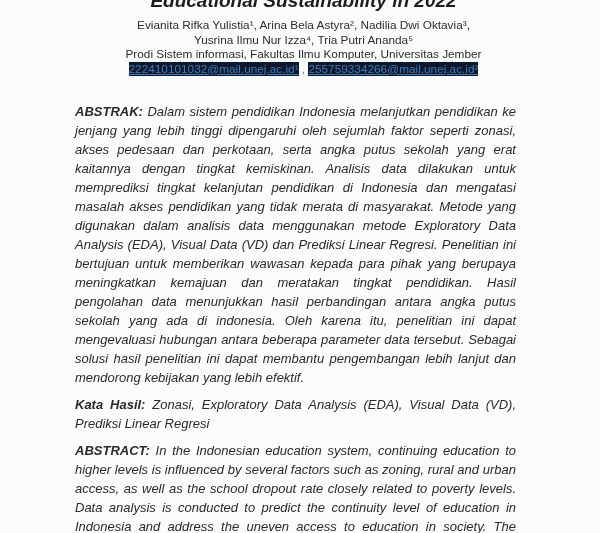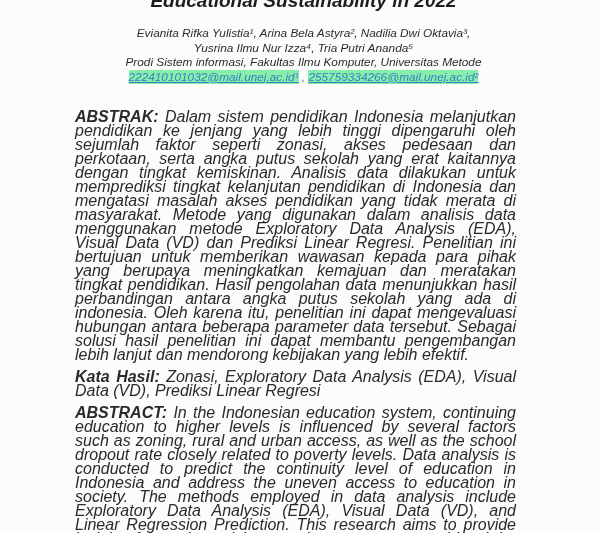--- a/index.html
+++ b/index.html
@@ -33,38 +33,38 @@
     font-style: italic;
     color: #1d1d1d;
     white-space: nowrap;
   }
   .authors, .affiliation, .email-line {
     margin: 0;
     font-size: 11.8px;
     line-height: 14.5px;
     color: #2c2c2c;
   }
-  .authors-block { margin-top: 13px; font-style: italic; }
+  .authors-block { margin-top: 5px; }
   .email {
     color: #3a7ec2;
-    background: #86efac;
+    background: #0f172a;
     text-decoration: underline;
     text-decoration-color: #3a7ec2;
     cursor: pointer;
   }
   .email-sep {
     color: #4b86bd;
     text-decoration: none;
   }
   
   .paper-body { margin-top: 26px; }
   .para {
     margin: 0 16px 8px 0;
-    font-size: 16px;
-    line-height: 14px;
+    font-size: 13px;
+    line-height: 19px;
     font-style: italic;
     text-align: justify;
     color: #2a2a2a;
   }
   .para-label {
     font-weight: bold;
     font-style: italic;
   }
 </style>
 </head>
@@ -74,21 +74,21 @@
 
   <div class="header">
 
     <div class="title-clip">
       <h1 class="paper-title">Educational Sustainability in 2022</h1>
     </div>
 
     <div class="authors-block">
       <p class="authors">Evianita Rifka Yulistia¹, Arina Bela Astyra², Nadilia Dwi Oktavia³,</p>
       <p class="authors">Yusrina Ilmu Nur Izza⁴, Tria Putri Ananda⁵</p>
-      <p class="affiliation">Prodi Sistem informasi, Fakultas Ilmu Komputer, Universitas Metode</p>
+      <p class="affiliation">Prodi Sistem informasi, Fakultas Ilmu Komputer, Universitas Jember</p>
 
       <p class="email-line"><a class="email">222410101032@mail.unej.ac.id¹</a><span class="email-sep"> , </span><a class="email">255759334266@mail.unej.ac.id²</a></p>
 
 
     </div>
 
   </div>
 
   <div class="paper-body">
 

